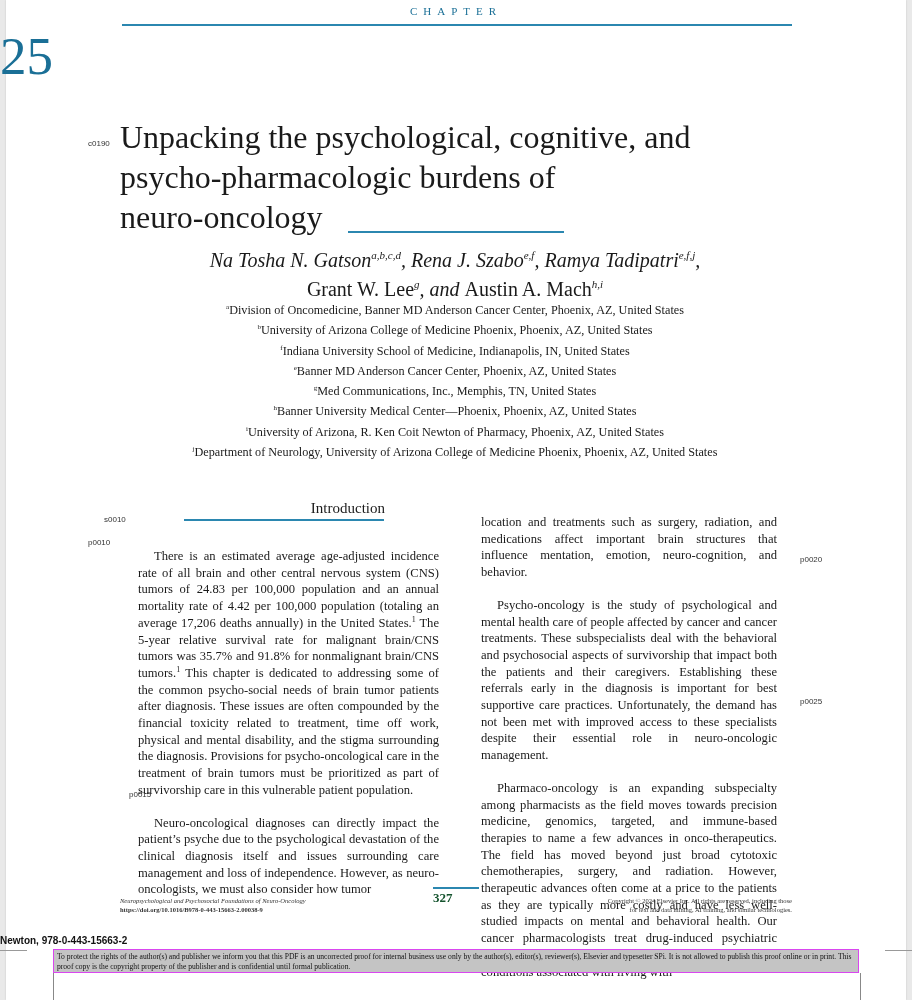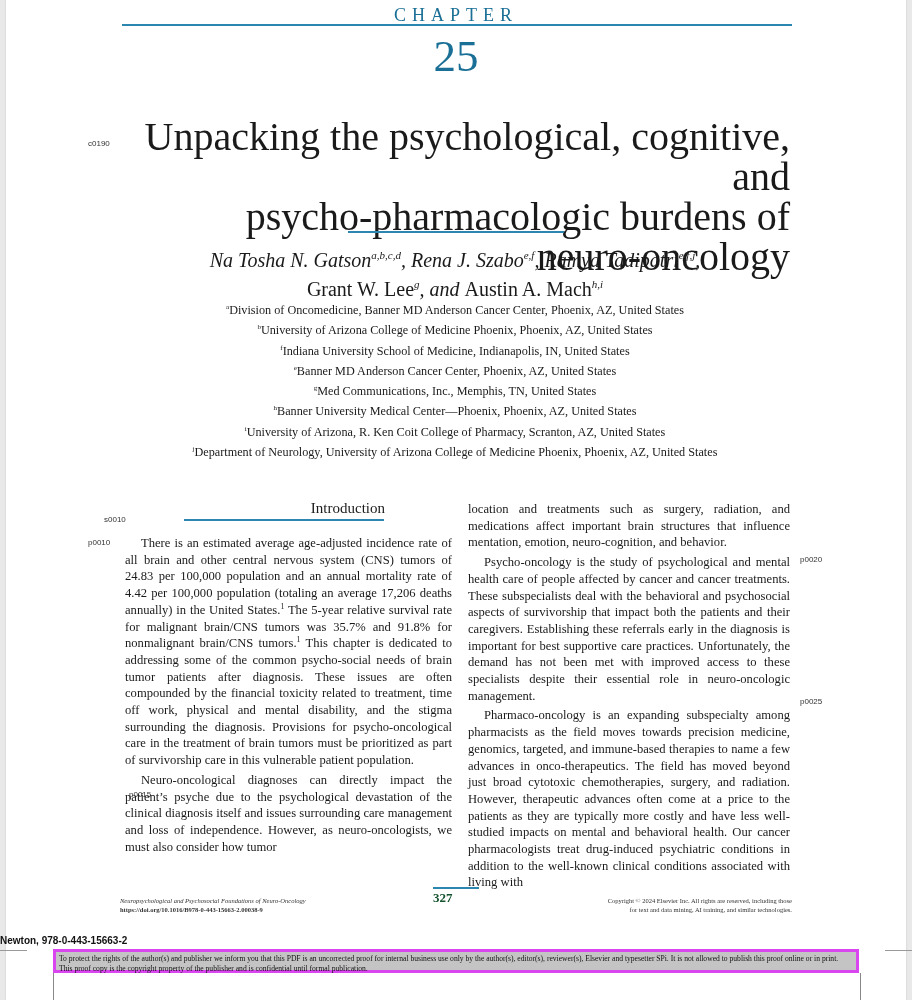--- a/index.html
+++ b/index.html
@@ -10,57 +10,57 @@
     color:#1a1a1a;
   }
   .page {
     position:absolute; left:6px; top:0; width:900px; height:1000px;
     background:#ffffff;
     box-shadow: 0 0 2px rgba(0,0,0,0.15);
   }
   .abs { position:absolute; }
   .chapter-label {
     left:0; width:912px; top:5px; text-align:center;
-    font-size:18px; letter-spacing:6px; color:#1a6f96;
+    font-size:11px; letter-spacing:6px; color:#1a6f96;
   }
   .chapter-rule {
     left:122px; width:670px; top:24px; height:2px; background:#2b87b0;
   }
   .chapter-number {
-    left:0; width:912px; top:30px; text-align:center;
-    font-size:45px; color:#1a6f96; line-height:52px;
+    left:0; width:912px; top:30px; 
+    font-size:53px; color:#1a6f96; line-height:52px;
   }
   .margin-code {
     font-family:"Liberation Sans", "DejaVu Sans", sans-serif;
     font-size:8px; color:#333;
   }
   .title {
-    left:120px; width:670px; top:117px; text-align:right;
-    font-size:40px; line-height:40px; color:#1a1a1a;
+    left:120px; width:670px; top:117px; text-align:left;
+    font-size:32px; line-height:40px; color:#1a1a1a;
   }
   .title-rule { left:348px; width:216px; top:231px; height:2px; background:#2b87b0; }
   .authors {
     left:120px; width:670px; top:243px; text-align:center;
     font-size:20px; line-height:24px; font-style:italic;
   }
   .authors .up { font-style:normal; }
   .authors sup { font-size:11px; font-style:italic; }
   .affil {
     left:120px; width:670px; top:299px; text-align:center;
     font-size:12.2px; line-height:17.2px;
   }
   .affil sup { font-size:7px; }
   .section-head {
     left:185px; width:200px; top:500px; text-align:right; font-size:15px;
   }
   .section-rule { left:184px; width:200px; top:519px; height:2px; background:#2b87b0; }
   .col {
     font-size:12.6px; line-height:16.7px; text-align:justify;
   }
-  .col p { margin:3px; }
+  .col p { margin:16px; }
   .col .ind { text-indent:16px; }
   .col sup { font-size:8px; line-height:0; }
   .left-col { left:122px; width:333px; top:532px; }
   .right-col { left:465px; width:328px; top:498px; }
   .folio-left {
     left:120px; top:896px; font-size:6.5px; line-height:9px; color:#333;
   }
   .folio-left i { font-style:italic; }
   .folio-left b { font-weight:bold; }
   .page-rule { left:433px; width:46px; top:887px; height:2px; background:#2b87b0; }
@@ -71,21 +71,21 @@
   }
   .newton {
     left:0; width:912px; top:935px; 
     font-family:"Liberation Sans", "DejaVu Sans", sans-serif;
     font-size:10px; font-weight:bold; color:#111;
   }
   .side-rule-l { left:0; width:27px; top:950px; height:1px; background:#999; }
   .side-rule-r { left:885px; width:27px; top:950px; height:1px; background:#999; }
   .notice {
     left:53px; width:806px; top:949px; height:24px;
-    background:#c4c4c4; border:3px solid #d946ef;
+    background:#c4c4c4; border:1px solid #d946ef;
     font-family:"Liberation Serif", "DejaVu Serif", serif;
     font-size:7.6px; line-height:9.5px; color:#111;
     padding:2px 3px; box-sizing:border-box;
   }
   .notice-box { left:53px; width:806px; top:973px; height:27px; border-left:1px solid #888; border-right:1px solid #888; }
 </style>
 </head>
 <body>
 
 <div class="page"></div>
@@ -111,21 +111,21 @@
   </div>
 </div>
 
 <div class="abs affil">
   <div><sup>a</sup><span>Division of Oncomedicine, Banner MD Anderson Cancer Center, Phoenix, AZ, United States</span></div>
   <div><sup>b</sup><span>University of Arizona College of Medicine Phoenix, Phoenix, AZ, United States</span></div>
   <div><sup>f</sup><span>Indiana University School of Medicine, Indianapolis, IN, United States</span></div>
   <div><sup>e</sup><span>Banner MD Anderson Cancer Center, Phoenix, AZ, United States</span></div>
   <div><sup>g</sup><span>Med Communications, Inc., Memphis, TN, United States</span></div>
   <div><sup>h</sup><span>Banner University Medical Center—Phoenix, Phoenix, AZ, United States</span></div>
-  <div><sup>i</sup><span>University of Arizona, R. Ken Coit College of Pharmacy, Scranton, AZ, United States</span></div>
+  <div><sup>i</sup><span>University of Arizona, R. Ken Coit Newton of Pharmacy, Phoenix, AZ, United States</span></div>
   <div><sup>j</sup><span>Department of Neurology, University of Arizona College of Medicine Phoenix, Phoenix, AZ, United States</span></div>
 </div>
 
 <div class="abs margin-code" style="left:104px; top:515px;">s0010</div>
 <div class="abs section-head">Introduction</div>
 <div class="abs section-rule"></div>
 
 <div class="abs margin-code" style="left:88px; top:538px;">p0010</div>
 <div class="abs margin-code" style="left:88px; top:790px;padding-left:41px;">p0015</div>
 <div class="abs col left-col">

